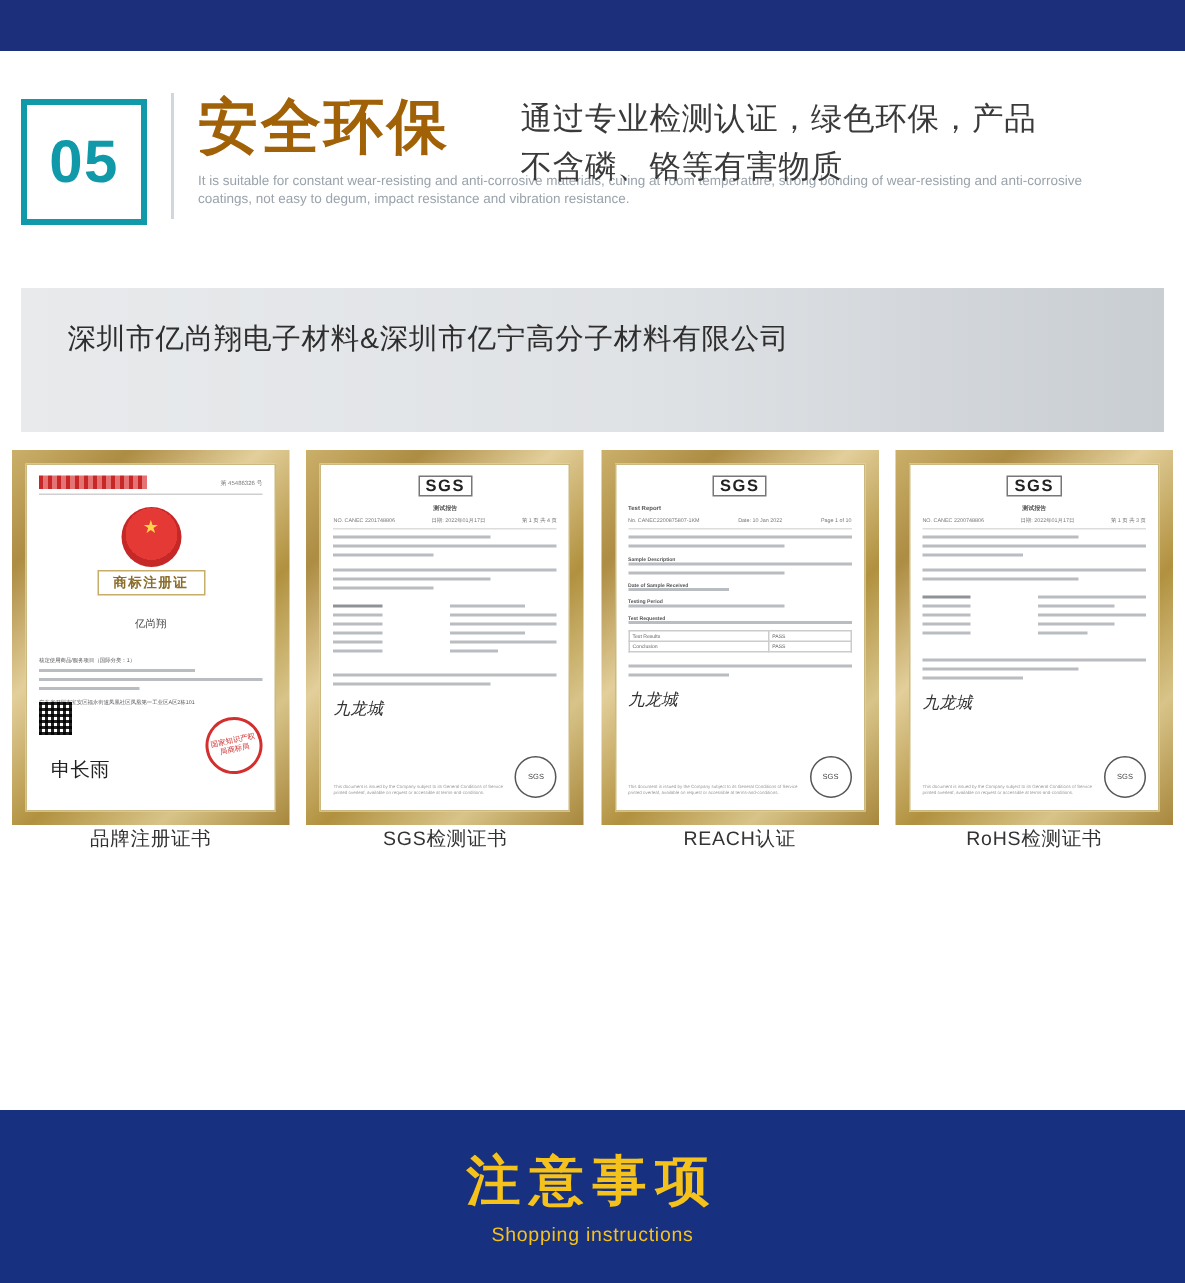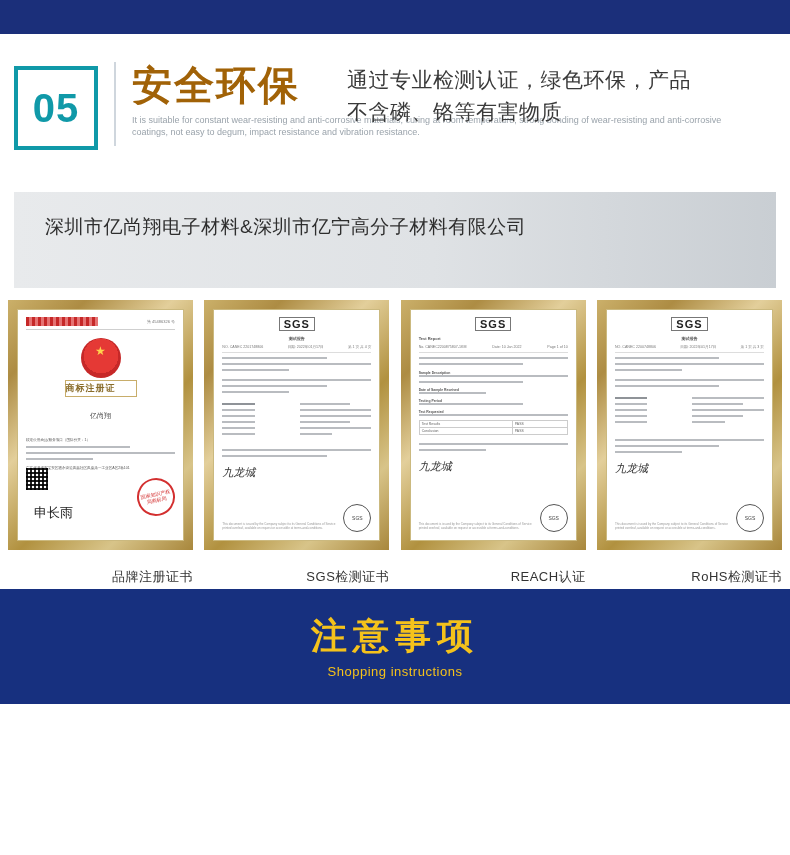--- a/index.html
+++ b/index.html
@@ -9,21 +9,21 @@
   }
   body {
     width: 790px;
     height: 855px;
     font-family: "Liberation Sans", sans-serif;
     overflow: hidden;
     position: relative;
   }
   .page {
     width: 790px;
-    height: 704px;
+    height: 855px;
     position: relative;
     background: #ffffff;
   }
 
   
   .topbar {
     height: 34px;
     background: #1b2f7a;
     width: 100%;
   }
@@ -145,24 +145,24 @@
     width: 100%;
     height: 100%;
     background: #ffffff;
     box-sizing: border-box;
     border: 1px solid #cbb97f;
     padding: 7px 8px;
     overflow: hidden;
     position: relative;
   }
   .cert-caption {
-    text-align: right;
+    text-align: center;
     font-size: 13px;
     color: #333333;
-    margin-top: 18px;
+    margin-top: 0;
     letter-spacing: 0.5px;
   }
 
   
   .doc-line {
     height: 2px;
     background: #b9bcc0;
     margin-bottom: 4px;
   }
   .doc-line.short { width: 45%; }
@@ -187,21 +187,21 @@
     background: radial-gradient(circle at 50% 45%, #e53935 0 58%, #c62828 58% 100%);
     margin: 8px auto 2px auto;
     position: relative;
   }
   .c1-emblem:after {
     content: "★";
     position: absolute; left: 0; right: 0; top: 6px;
     text-align: center; color: #ffd34d; font-size: 12px;
   }
   .c1-title {
-    text-align: left; font-size: 9px; color: #8a6d2b; font-weight: bold;
+    text-align: center; font-size: 9px; color: #8a6d2b; font-weight: bold;
     border: 1px solid #c8ad6a; width: 70px; margin: 2px auto 6px auto; padding: 1px 0;
     letter-spacing: 1px;
   }
   .c1-brand {
     text-align: center; font-size: 7px; color: #444; margin: 14px 0 16px 0;
   }
   .c1-seal {
     position: absolute; right: 8px; bottom: 24px;
     width: 34px; height: 34px; border-radius: 50%;
     border: 2px solid #d32f2f; color: #d32f2f;

